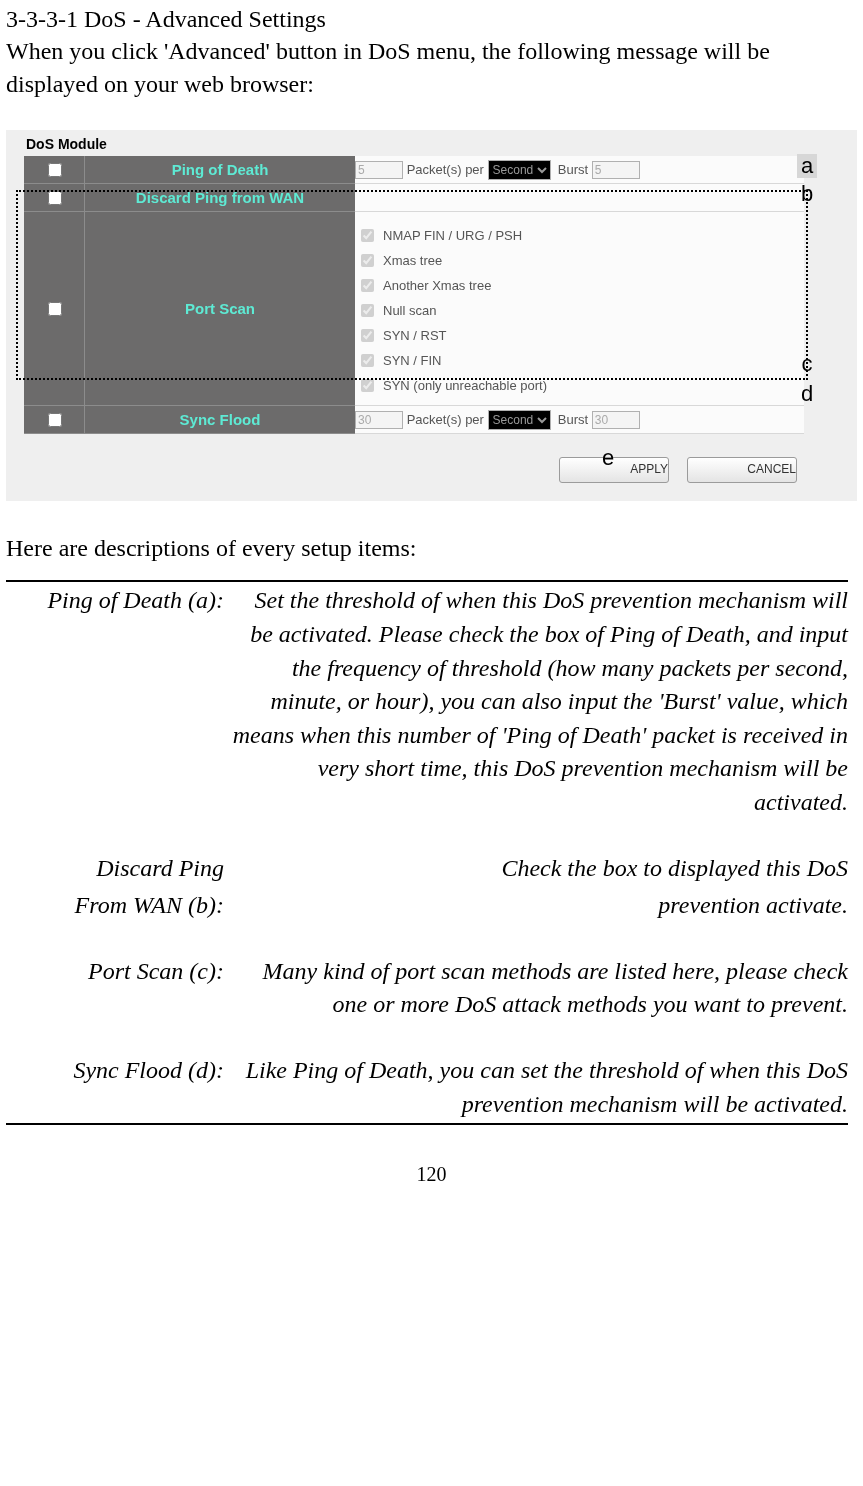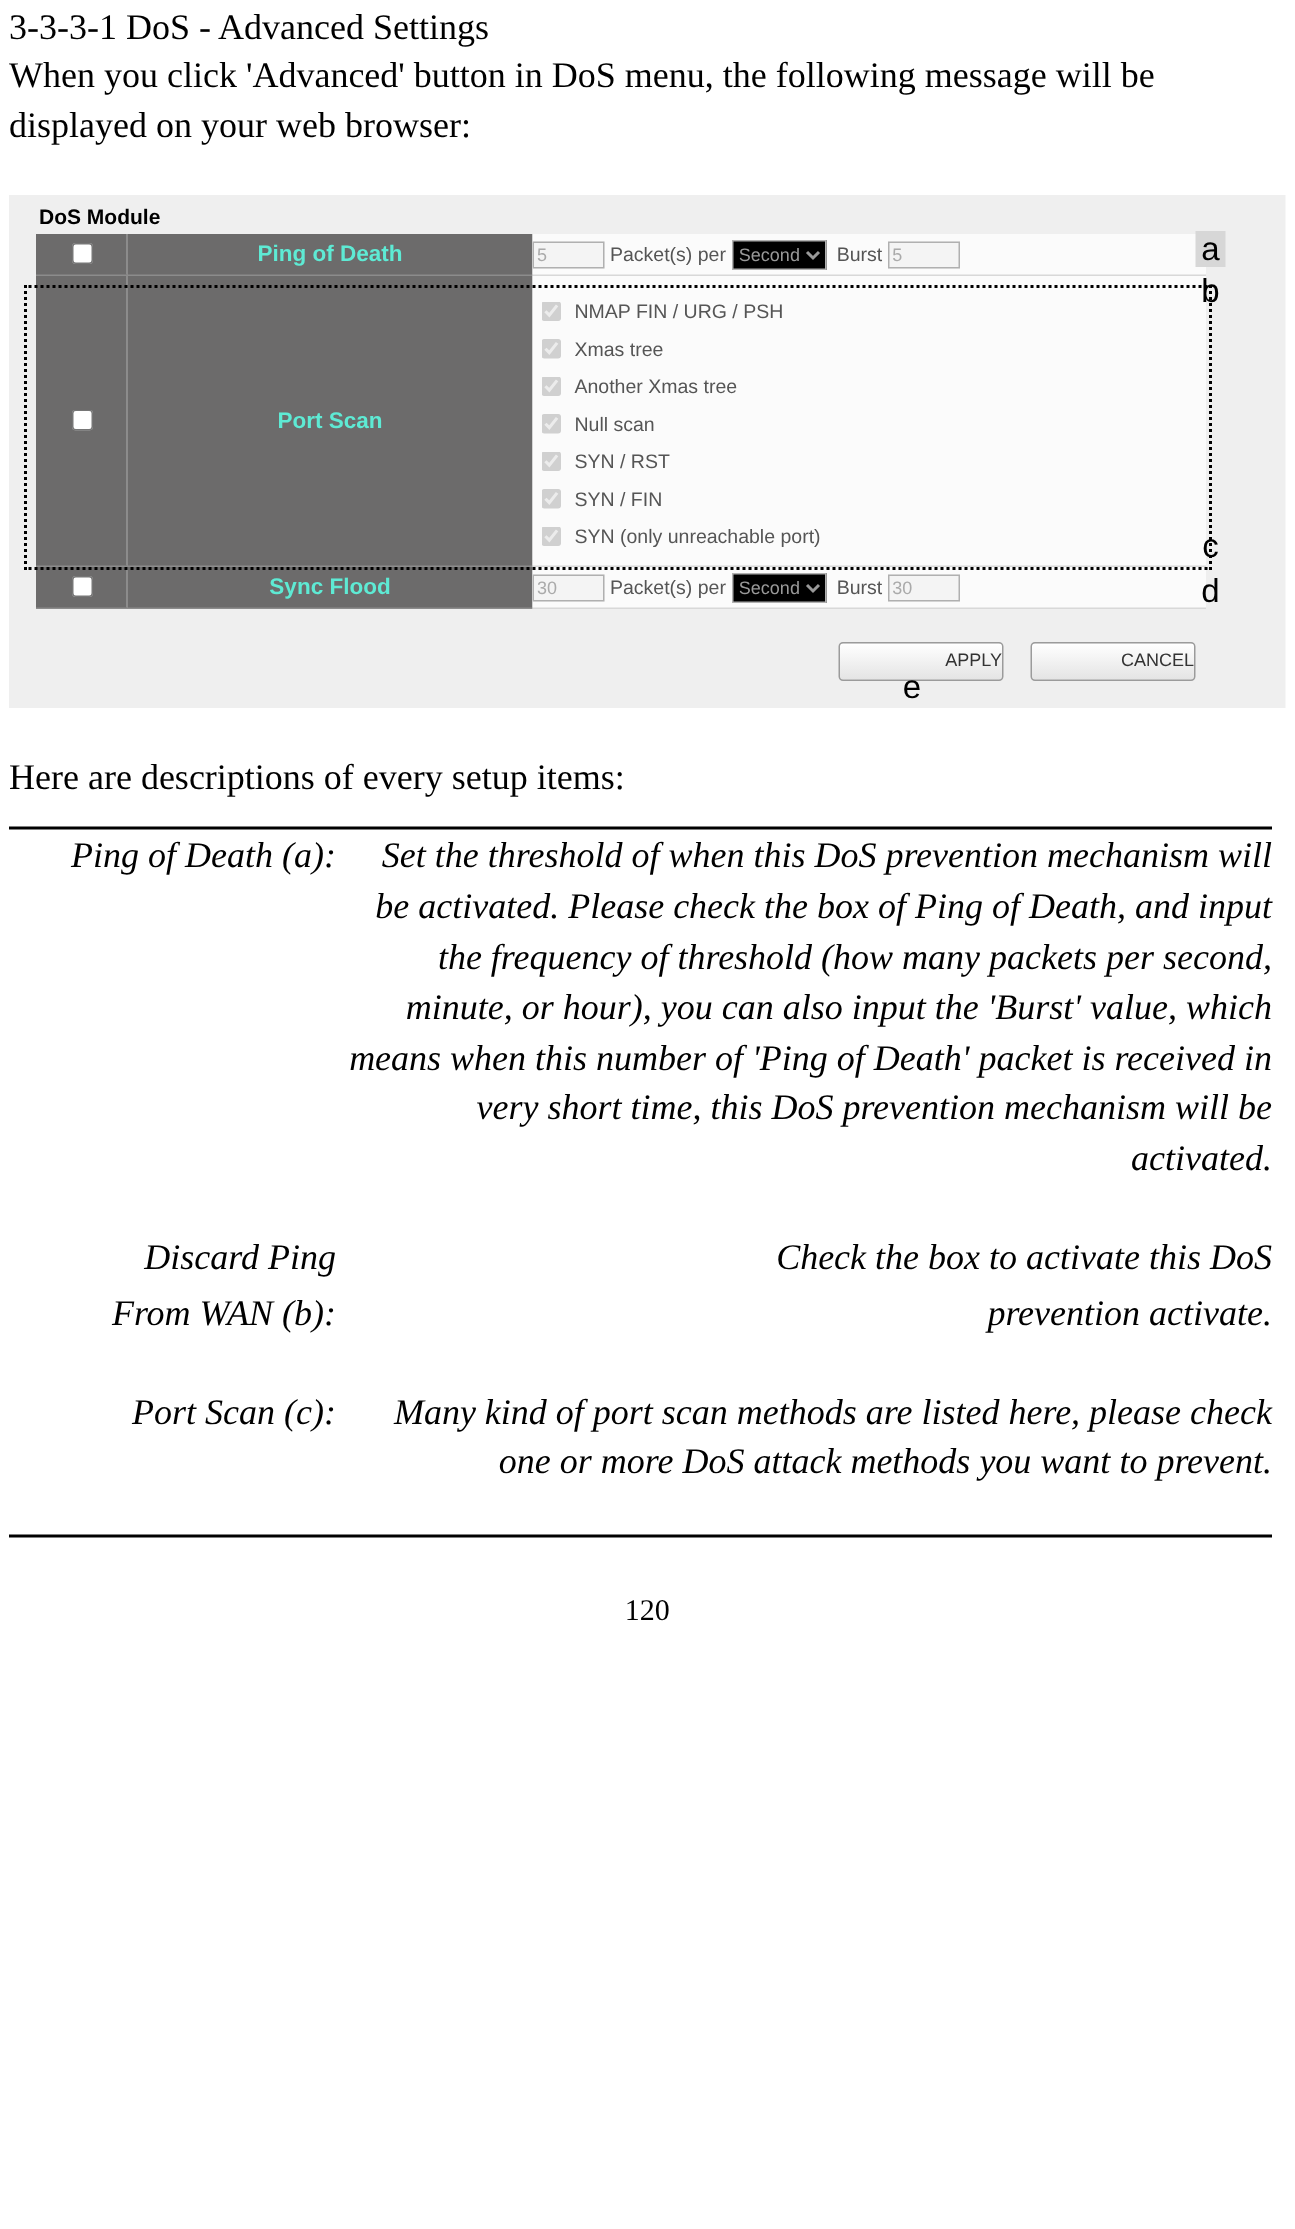--- a/index.html
+++ b/index.html
@@ -218,20 +218,25 @@
         <tr class="row-h">
       <td class="cb"><input type="checkbox" class="enable-cb" style=""></td>
       <td class="lbl">Ping of Death</td>
       <td class="ctrl">
         <input class="num" value="5" style="">
         <span>Packet(s) per</span>
         <select class="unit"><option>Second</option></select>
         &nbsp;<span>Burst</span>
         <input class="num" value="5" style="">
       </td>
+    </tr>
+    <tr class="row-h">
+      <td class="cb"><input type="checkbox" class="enable-cb" style=""></td>
+      <td class="lbl">Discard Ping from WAN</td>
+      <td class="ctrl"></td>
     </tr>
     <tr class="row-ps">
       <td class="cb"><input type="checkbox" class="enable-cb" style=""></td>
       <td class="lbl">Port Scan</td>
       <td class="ctrl">
         <div class="ps-list">
           <div class="ps-item">
                 <input type="checkbox" checked="" disabled="" style="">
                 <span>NMAP FIN / URG / PSH</span>
               </div>
@@ -289,34 +294,38 @@
       <tr>
     <td class="term">Ping of Death (a):</td>
     <td>Set the threshold of when this DoS prevention mechanism will be activated. Please check the box of Ping of Death, and input the frequency of threshold (how many packets per second, minute, or hour), you can also input the 'Burst' value, which means when this number of 'Ping of Death' packet is received in very short time, this DoS prevention mechanism will be activated.</td>
   </tr>
   <tr class="spacer">
         <td></td>
         <td></td>
       </tr>
   <tr>
     <td class="term">Discard Ping</td>
-    <td>Check the box to activate this DoS</td>
+    <td>Check the box to displayed this DoS</td>
   </tr>
   <tr>
     <td class="term">From WAN (b):</td>
     <td>prevention activate.</td>
   </tr>
   <tr class="spacer">
         <td></td>
         <td></td>
       </tr>
   <tr>
     <td class="term">Port Scan (c):</td>
     <td>Many kind of port scan methods are listed here, please check one or more DoS attack methods you want to prevent.</td>
   </tr>
   <tr class="spacer">
         <td></td>
         <td></td>
       </tr>
+  <tr>
+    <td class="term">Sync Flood (d):</td>
+    <td>Like Ping of Death, you can set the threshold of when this DoS prevention mechanism will be activated.</td>
+  </tr>
 </tbody>
   </table>
 
 <div class="pagenum">120</div>
 
 </body></html>

